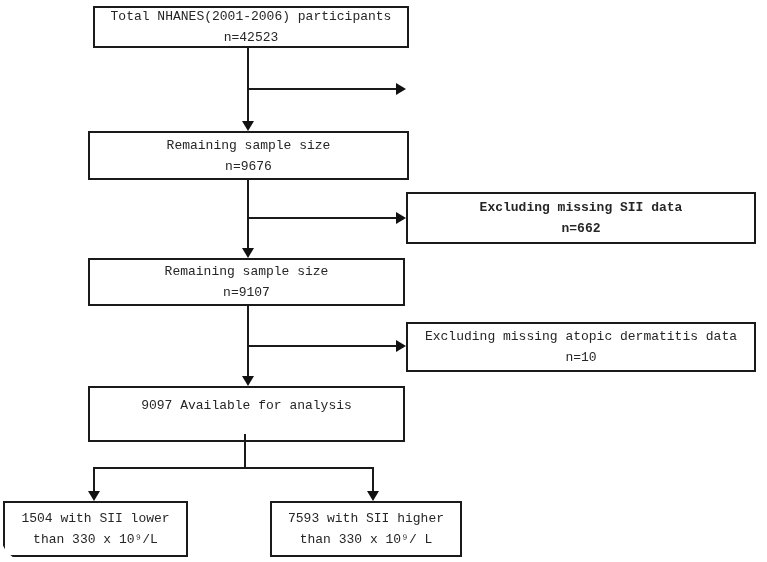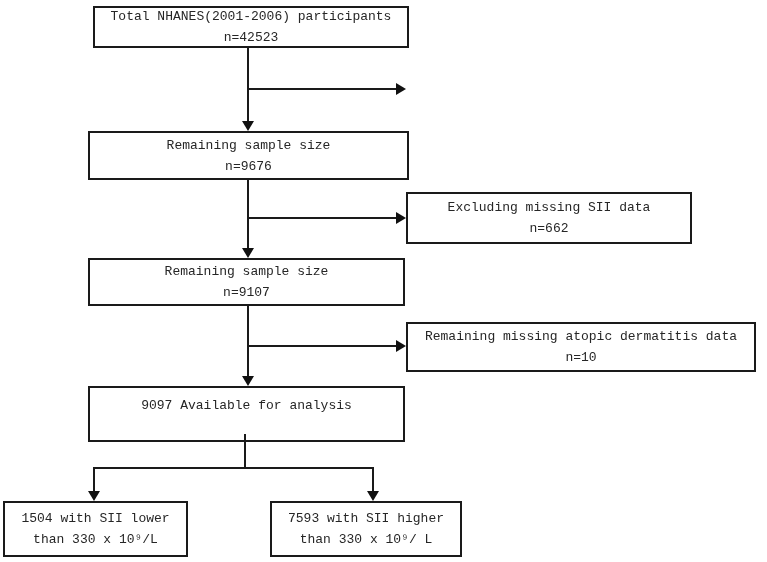--- a/index.html
+++ b/index.html
@@ -11,20 +11,21 @@
   * { margin: 0; padding: 0; box-sizing: border-box; }
   html, body { background: #fff; }
   .canvas {
     position: relative;
     width: 767px;
     height: 562px;
     background: var(--background);
     font-family: "Liberation Mono", "DejaVu Sans Mono", monospace;
     color: var(--text);
     overflow: hidden;
+    border-radius: 29px;
   }
   .fbox {
     position: absolute;
     border: 2px solid var(--border);
     background: var(--background);
     display: flex;
     flex-direction: column;
     justify-content: center;
     align-items: center;
     text-align: center;
@@ -34,21 +35,21 @@
   }
   .fbox span { white-space: nowrap; display: block; }
   
   .b-total       { left: 93px;  top: 6px;   width: 316px; height: 42px; }
   .b-remaining1  { left: 88px;  top: 131px; width: 321px; height: 49px; }
   .b-remaining2  { left: 88px;  top: 258px; width: 317px; height: 48px; }
   .b-available   { left: 88px;  top: 386px; width: 317px; height: 56px;
                    justify-content: flex-start; padding-top: 7px; }
   
   .b-exclage     { left: 406px; top: 62px;  width: 350px; height: 53px; }
-  .b-exclsii     { left: 406px; top: 192px; width: 286px; height: 52px; }
+  .b-exclsii     { left: 406px; top: 192px; width: 350px; height: 52px; font-weight: bold; }
   .b-exclad      { left: 406px; top: 322px; width: 350px; height: 50px; }
   
   .b-lower       { left: 3px;   top: 501px; width: 185px; height: 56px; }
   .b-higher      { left: 270px; top: 501px; width: 192px; height: 56px; }
 
   .line { position: absolute; background: var(--border); }
   .arrow-down {
     position: absolute; width: 0; height: 0;
     border-left: 6px solid transparent;
     border-right: 6px solid transparent;
@@ -81,21 +82,21 @@
     <span>Excluding missing SII data</span>
     <span>n=662</span>
   </div>
 
   <div class="fbox b-remaining2">
     <span>Remaining sample size</span>
     <span>n=9107</span>
   </div>
 
   <div class="fbox b-exclad">
-    <span>Remaining missing atopic dermatitis data</span>
+    <span>Excluding missing atopic dermatitis data</span>
     <span>n=10</span>
   </div>
 
   <div class="fbox b-available">
     <span>9097 Available for analysis</span>
   </div>
 
   <div class="fbox b-lower">
     <span>1504 with SII lower</span>
     <span>than 330 x 10⁹/L</span>

